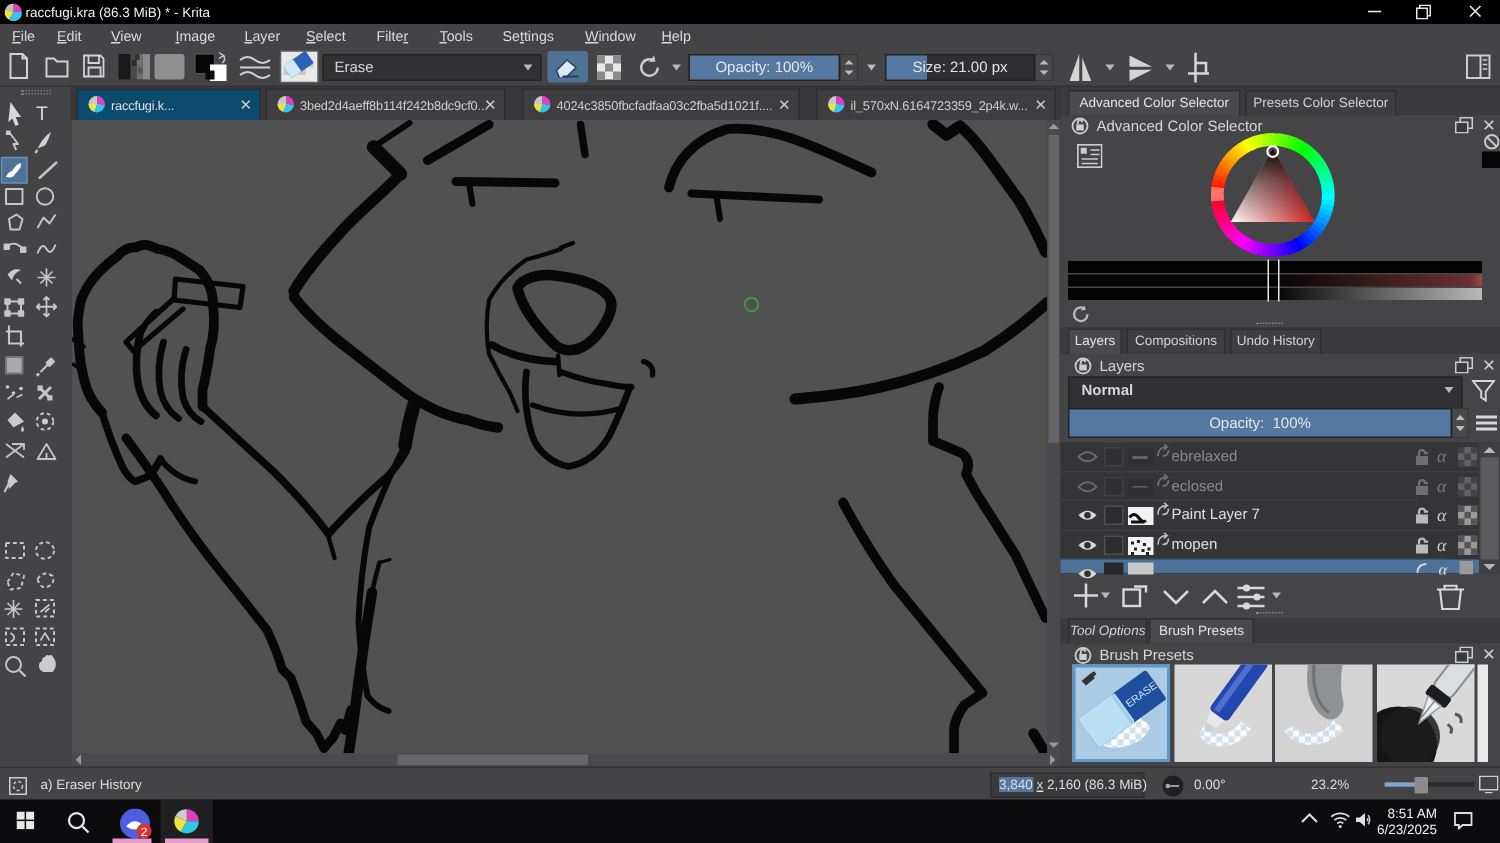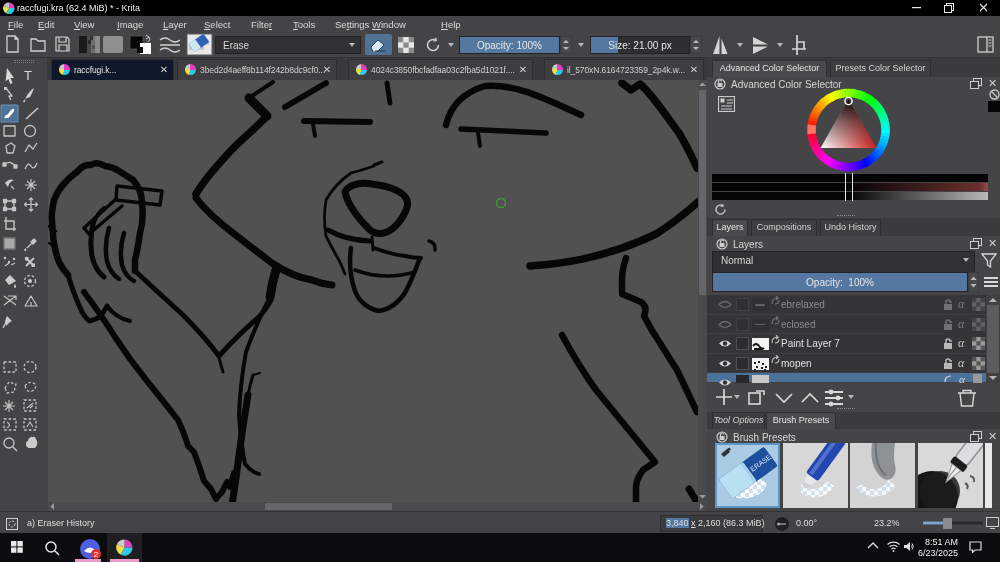--- a/index.html
+++ b/index.html
@@ -19,21 +19,21 @@
 .combo { position:absolute; background:#313134; border:1px solid #232326; color:#d6d6d6; font-size:10px; }
 .caret { position:absolute; width:0; height:0; border-left:3px solid transparent; border-right:3px solid transparent; border-top:4px solid #b8b8b8; }
 .slider { position:absolute; background:#2f2f32; border:1px solid #232326; font-size:10px; color:#e6e6e6; text-align:center; }
 .slider .fill { position:absolute; left:0; top:0; bottom:0; background:#54789f; }
 .slider .lab { position:absolute; left:0; right:0; top:3px; }
 
 #toolbox { position:absolute; left:0; top:58px; width:47px; height:452px; background:#444447; }
 
 #tabbar { position:absolute; left:47px; top:58px; width:663px; height:22px; background:#39393c; }
 .dtab { position:absolute; top:1px; height:21px; background:#3e3e41; border:1px solid #2e2e31; border-bottom:none; color:#cfcfcf; font-size:8.5px; letter-spacing:-0.1px; }
-.dtab.active { background:#0f172a; color:#e2e2e2; }
+.dtab.active { background:#0c4a6e; color:#e2e2e2; }
 .dtab .x { position:absolute; right:5px; top:4px; font-size:10px; color:#cfcfcf; }
 .dtab .txt { position:absolute; left:22px; top:5px; white-space:nowrap; overflow:hidden; }
 .dtab .ki { position:absolute; left:7px; top:4px; width:11px; height:11px; border-radius:50%; background:conic-gradient(#e040c0 0 95deg, #30c8e8 95deg 200deg, #f0e040 200deg 275deg, #c8c8c8 275deg); }
 
 #canvas { position:absolute; left:48px; top:80px; width:650px; height:422px; background:#515152; overflow:hidden; }
 #vscroll { position:absolute; left:698px; top:80px; width:9px; height:422px; background:#4a4a4d; }
 #hscroll { position:absolute; left:48px; top:502px; width:659px; height:9px; background:#4a4a4d; }
 .sthumb { position:absolute; background:#66666a; }
 
 #dock { position:absolute; left:707px; top:58px; width:293px; height:452px; background:#3b3b3e; }
@@ -51,21 +51,21 @@
 <body>
 <div id="app">
   <div id="titlebar">
     <svg class="abs" style="left:3px;top:2px" width="12" height="12" viewBox="0 0 12 12">
         <circle cx="6" cy="6" r="5.5" fill="#2a2a2a"></circle>
         <path d="M6 6 L6 .5 A5.5 5.5 0 0 1 11.5 6 Z" fill="#e040c0"></path>
         <path d="M6 6 L11.5 6 A5.5 5.5 0 0 1 3 11.2 Z" fill="#30c8e8"></path>
         <path d="M6 6 L3 11.2 A5.5 5.5 0 0 1 .6 4 Z" fill="#f0e040"></path>
         <path d="M6 6 L.6 4 A5.5 5.5 0 0 1 6 .5 Z" fill="#c0c0c0"></path>
       </svg>
-    <span class="t">raccfugi.kra (62.4 MiB) * - Krita</span>
+    <span class="t">raccfugi.kra (86.3 MiB) * - Krita</span>
     <svg class="abs" style="left:912px;top:7px" width="9" height="2">
         <rect width="9" height="1.2" fill="#e8e8e8"></rect>
       </svg>
     <svg class="abs" style="left:944px;top:3px" width="10" height="10" viewBox="0 0 10 10">
         <rect x="2.5" y="0.5" width="7" height="7" fill="none" stroke="#e8e8e8" stroke-width="1"></rect>
         <rect x="0.5" y="2.5" width="7" height="7" fill="#000" stroke="#e8e8e8" stroke-width="1"></rect>
       </svg>
     <svg class="abs" style="left:979px;top:3px" width="9" height="9" viewBox="0 0 9 9">
         <path d="M1 1 L8 8 M8 1 L1 8" stroke="#e8e8e8" stroke-width="1.1"></path>
       </svg>
@@ -73,21 +73,21 @@
   <div id="menubar">
     <span style="left:8px"><u>F</u>ile</span>
     <span style="left:38px"><u>E</u>dit</span>
     <span style="left:74px"><u>V</u>iew</span>
     <span style="left:117px"><u>I</u>mage</span>
     <span style="left:163px"><u>L</u>ayer</span>
     <span style="left:204px"><u>S</u>elect</span>
     <span style="left:251px">Filte<u>r</u></span>
     <span style="left:293px"><u>T</u>ools</span>
     <span style="left:335px">Se<u>t</u>tings</span>
-    <span style="left:372px"><u>W</u>indow</span>
+    <span style="left:390px"><u>W</u>indow</span>
     <span style="left:441px"><u>H</u>elp</span>
   </div>
   <div id="toolbar">
     <svg class="abs" style="left:0;top:0" width="460" height="25" viewBox="0 0 460 25">
 
       <path d="M7 4 h8 l3 3 v13 h-11 z M15 4 v3 h3" fill="none" stroke="#d2d2d2" stroke-width="1.3"></path>
 
       <path d="M31 7 h5 l2 2 h7 v10 h-14 z" fill="none" stroke="#d2d2d2" stroke-width="1.3"></path>
 
       <path d="M56 5 h11 l2 2 v12 h-13 z M59 5 v5 h7 v-5 M59 19 v-6 h8 v6" fill="none" stroke="#d2d2d2" stroke-width="1.2"></path>
@@ -509,21 +509,21 @@
         <circle cx="6" cy="6" r="5" fill="none" stroke="#ccc" stroke-width="1.2"></circle>
         <rect x="3.5" y="5" width="5" height="4" fill="#ccc"></rect>
         <path d="M4.5 5 v-1.5 a1.5 1.5 0 0 1 3 0" fill="none" stroke="#ccc" stroke-width="1.2"></path>
       </svg>
     <span class="phead" style="left:26px;top:181px">Layers</span>
     <svg class="abs" style="left:263px;top:180px" width="12" height="11" viewBox="0 0 12 11">
         <rect x="3.5" y="0.5" width="8" height="7" fill="none" stroke="#ccc"></rect>
         <rect x="0.5" y="3.5" width="8" height="7" fill="#3a3a3d" stroke="#ccc"></rect>
       </svg>
     <span class="ficon" style="left:281px;top:179px;font-size:11px">✕</span>
-    <div class="combo" style="left:5px;top:193px;width:263px;height:34px;">
+    <div class="combo" style="left:5px;top:193px;width:263px;height:34px;font-weight:bold;">
         <span style="position:absolute;left:8px;top:3px">Normal</span>
       </div>
     <div class="caret" style="left:256px;top:200px"></div>
     <svg class="abs" style="left:274px;top:195px" width="16" height="16" viewBox="0 0 16 16">
         <path d="M1 1 h14 l-5.5 7 v6 l-3 -2 v-4 z" fill="none" stroke="#d8d8d8" stroke-width="1.3"></path>
       </svg>
     <div class="slider" style="left:5px;top:214px;width:256px;height:20px;">
         <div class="fill" style="width:254px"></div>
         <div class="lab" style="top:4px">Opacity:&nbsp; 100%</div>
       </div>

